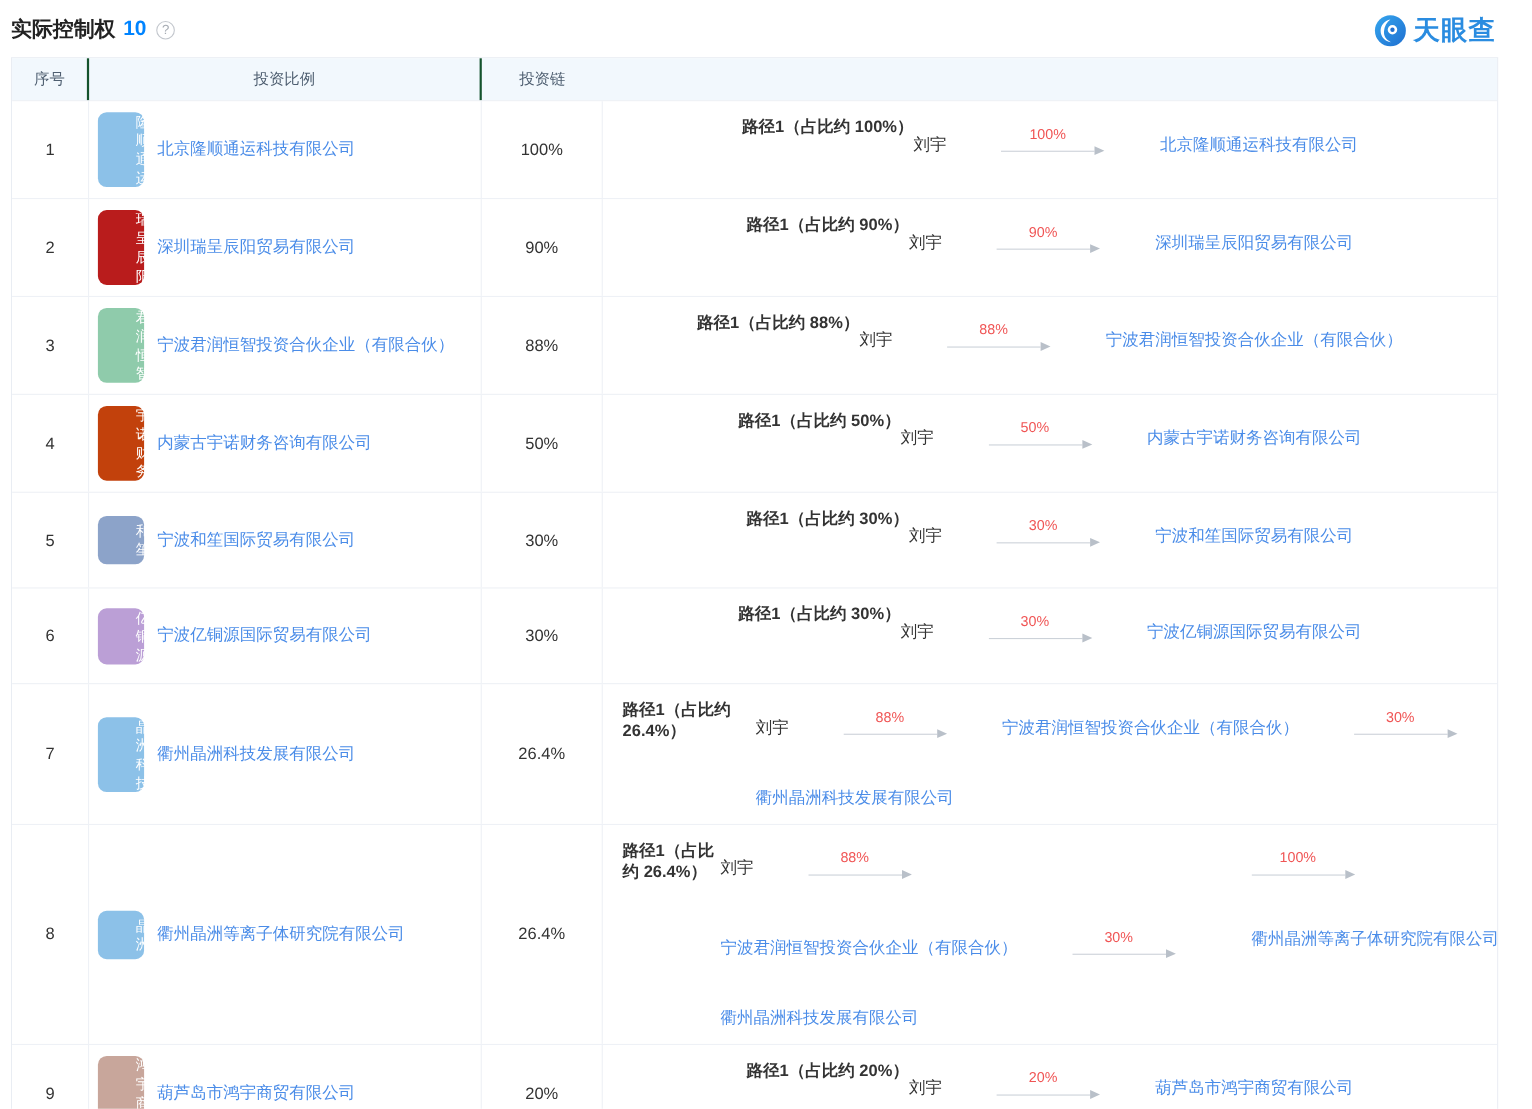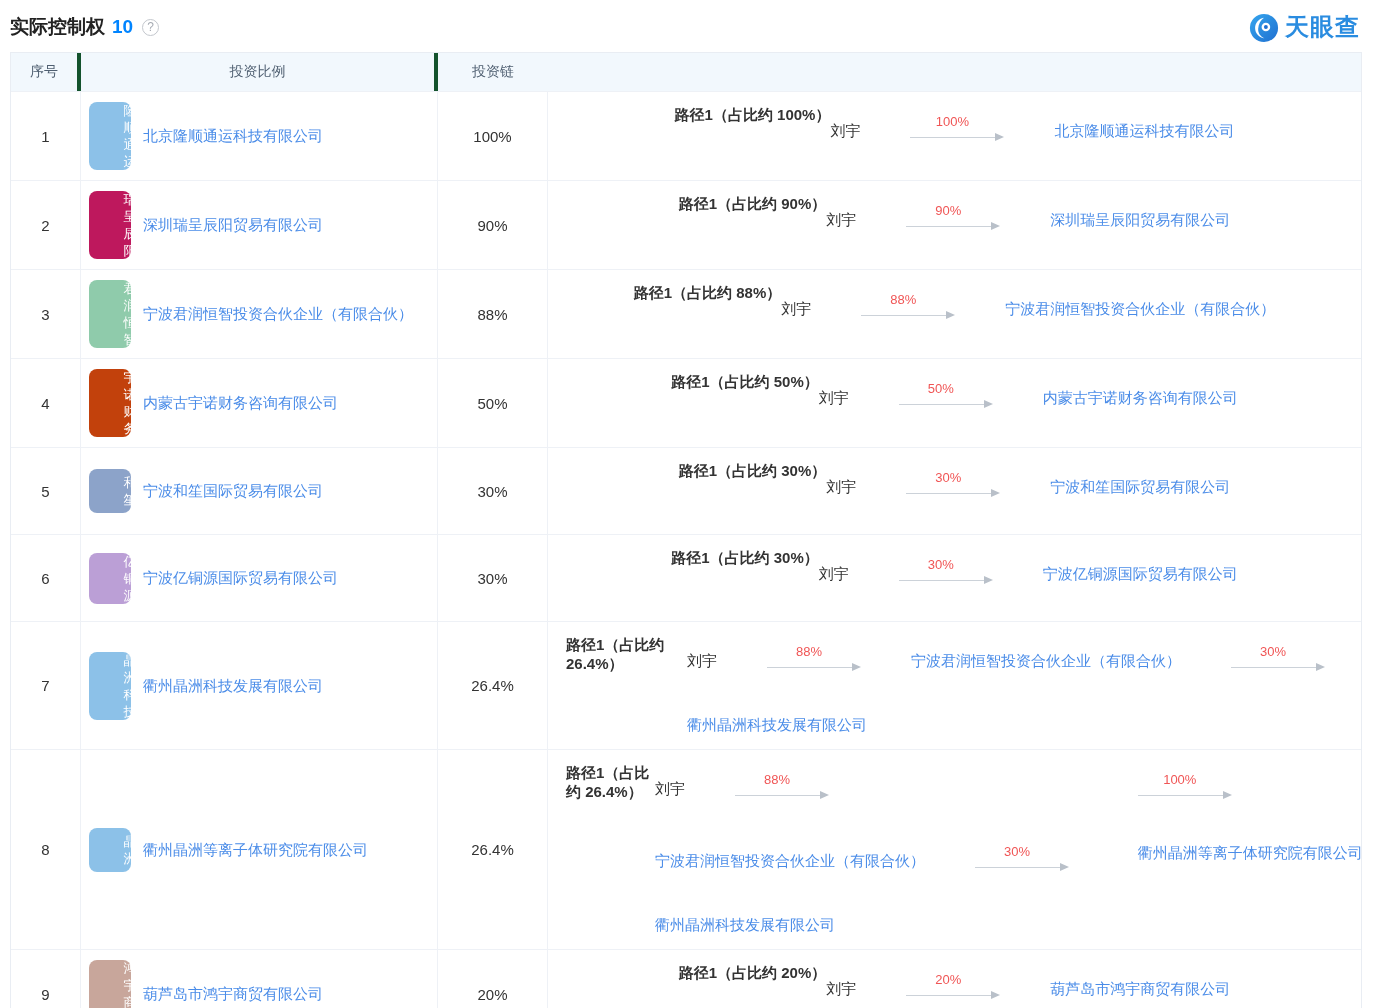--- a/index.html
+++ b/index.html
@@ -29,21 +29,21 @@
   .logo-text { font-size: 24px; font-weight: bold; color: #2a8ce0; letter-spacing: 1px; }
 
   
   .ctl-table { margin: 0 10px; border: 1px solid #e9edf3; }
   .thead {
     display: grid; grid-template-columns: 70px 357px 110px 1fr;
     background: #f2f8fd; height: 38px;
   }
   .th {
     display: flex; align-items: center; justify-content: center;
-    font-size: 14px; color: #4e5e70; border-right: 4px solid #14532d;
+    font-size: 14px; color: #4e5e70; border-right: 2px solid #14532d;
   }
   .th:last-child { border-right: none; }
 
   .trow {
     display: grid; grid-template-columns: 70px 357px 110px 1fr;
     border-top: 1px solid #eef1f6; min-height: 87px; background: #fff;
   }
   .cell { border-right: 1px solid #eef1f6; display: flex; align-items: center; justify-content: center; }
   .num-cell { font-size: 15px; color: #333; }
   .name-cell { justify-content: flex-start; padding: 10px 10px 10px 8px; gap: 12px; }
@@ -130,21 +130,21 @@
                 <div class="arrow-line"></div>
                 <div class="arrow-head"></div>
               </div>
               <div class="chain-company">北京隆顺通运科技有限公司</div>
             </div>
           </div>
         </div>
         <div class="trow">
           <div class="cell num-cell">2</div>
           <div class="cell name-cell">
-            <div class="badge" style="background-color: #be185d;">
+            <div class="badge" style="background-color: #b91c1c;">
               <div>瑞呈</div>
               <div>辰阳</div>
             </div>
             <div class="company-link">深圳瑞呈辰阳贸易有限公司</div>
           </div>
           <div class="cell ratio-cell">90%</div>
           <div class="cell chain-cell">
             <div class="path-title">路径1（占比约 90%）</div>
             <div class="chain-line">
               <div class="chain-person">刘宇</div>

